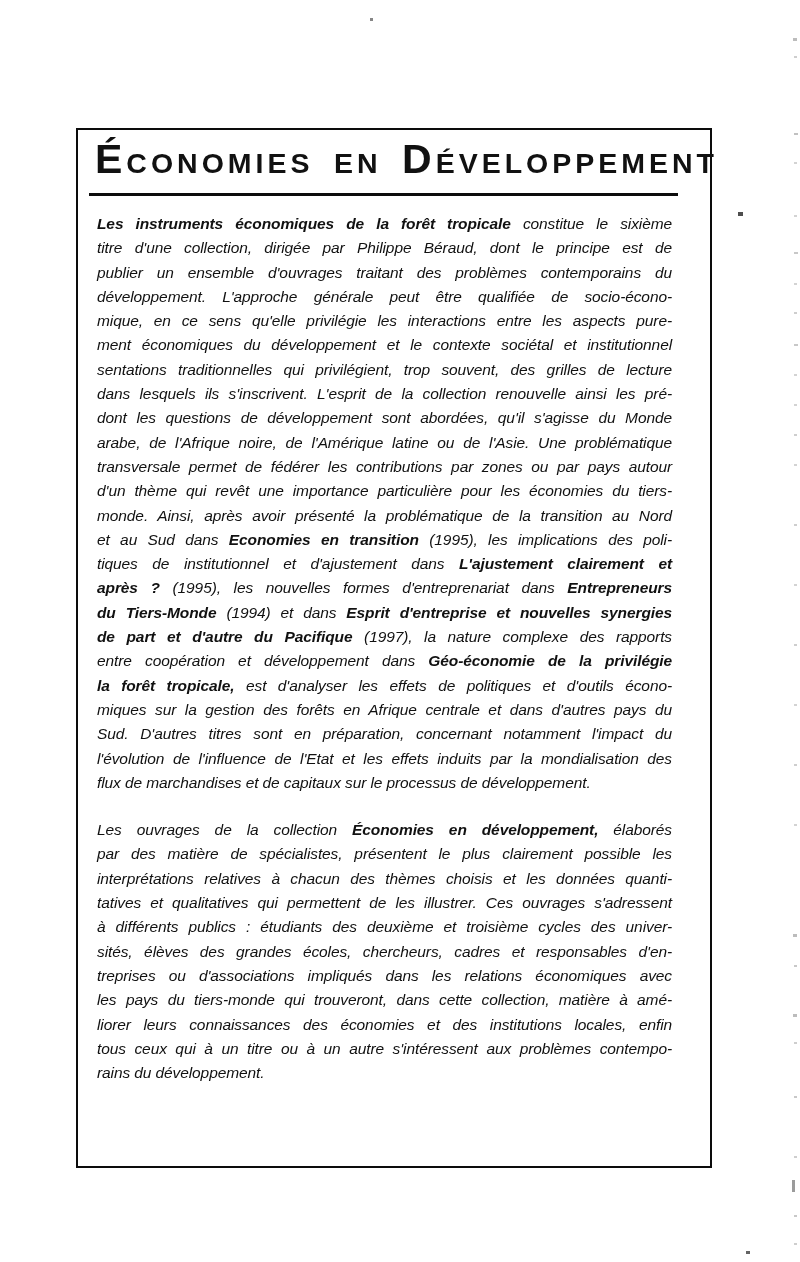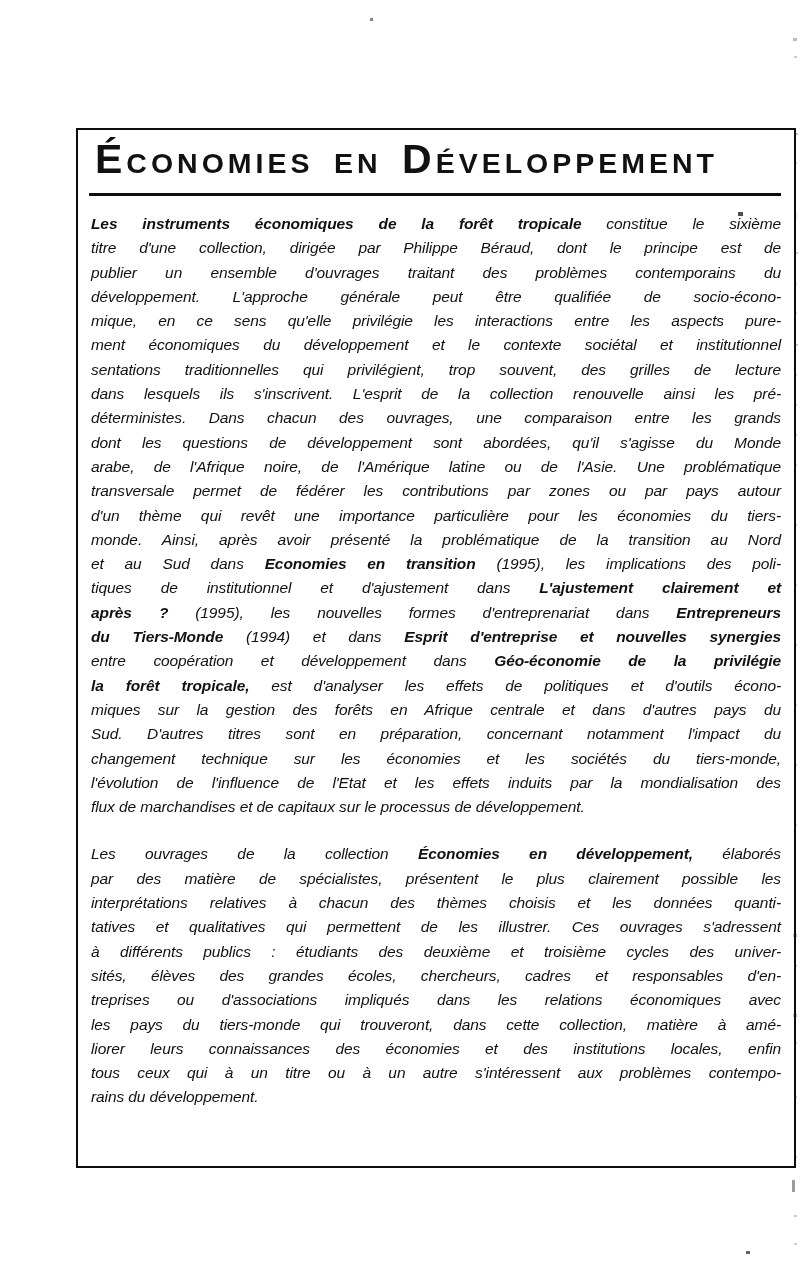--- a/index.html
+++ b/index.html
@@ -12,25 +12,25 @@
     height: 1262px;
     position: relative;
     font-family: "Liberation Sans", sans-serif;
     color: #111111;
     overflow: hidden;
   }
   .page-box {
     position: absolute;
     left: 76px;
     top: 128px;
-    width: 720px;
+    width: 636px;
     height: 1040px;
     border: 2.5px solid #0c0c0c;
     box-sizing: border-box;
-    padding: 7px 11px 0 11px;
+    padding: 7px 30px 0 11px;
     background: #ffffff;
   }
   .title {
     display: block;
     border-bottom: 3.5px solid #0c0c0c;
     padding: 2px 0 5px 6px;
     margin: 0 2px 16px 0;
     font-weight: bold;
     font-style: normal;
     white-space: nowrap;
@@ -43,21 +43,21 @@
   }
   .title .small {
     font-size: 28.5px;
   }
   .paragraphs {
     font-style: italic;
     font-size: 15.5px;
     letter-spacing: -0.1px;
   }
   .paragraph {
-    margin: 2px;
+    margin: 8px;
   }
   .paragraph + .paragraph {
     margin-top: 23px;
   }
   .text-line {
     line-height: 24.3px;
     height: 24.3px;
     text-align: justify;
     text-align-last: justify;
     white-space: normal;
@@ -86,35 +86,34 @@
   <div class="paragraphs" id="paragraphs">
       <div class="paragraph">
         <div class="text-line"><span class="bold">Les instruments économiques de la forêt tropicale</span><span> constitue le sixième</span></div>
         <div class="text-line"><span>titre d'une collection, dirigée par Philippe Béraud, dont le principe est de</span></div>
         <div class="text-line"><span>publier un ensemble d'ouvrages traitant des problèmes contemporains du</span></div>
         <div class="text-line"><span>développement. L'approche générale peut être qualifiée de socio-écono-</span></div>
         <div class="text-line"><span>mique, en ce sens qu'elle privilégie les interactions entre les aspects pure-</span></div>
         <div class="text-line"><span>ment économiques du développement et le contexte sociétal et institutionnel</span></div>
         <div class="text-line"><span>sentations traditionnelles qui privilégient, trop souvent, des grilles de lecture</span></div>
         <div class="text-line"><span>dans lesquels ils s'inscrivent. L'esprit de la collection renouvelle ainsi les pré-</span></div>
-        <div class="text-line"><span>déterministes. Dans chacun des ouvrages, une comparaison entre les grands</span></div>
         <div class="text-line"><span>dont les questions de développement sont abordées, qu'il s'agisse du Monde</span></div>
         <div class="text-line"><span>arabe, de l'Afrique noire, de l'Amérique latine ou de l'Asie. Une problématique</span></div>
         <div class="text-line"><span>transversale permet de fédérer les contributions par zones ou par pays autour</span></div>
         <div class="text-line"><span>d'un thème qui revêt une importance particulière pour les économies du tiers-</span></div>
         <div class="text-line"><span>monde. Ainsi, après avoir présenté la problématique de la transition au Nord</span></div>
         <div class="text-line"><span>et au Sud dans </span><span class="bold">Economies en transition</span><span> (1995), les implications des poli-</span></div>
         <div class="text-line"><span>tiques de institutionnel et d'ajustement dans </span><span class="bold">L'ajustement clairement et</span></div>
         <div class="text-line"><span class="bold">après ?</span><span> (1995), les nouvelles formes d'entreprenariat dans </span><span class="bold">Entrepreneurs</span></div>
         <div class="text-line"><span class="bold">du Tiers-Monde</span><span> (1994) et dans </span><span class="bold">Esprit d'entreprise et nouvelles synergies</span></div>
+        <div class="text-line"><span class="bold">de part et d'autre du Pacifique</span><span> (1997), la nature complexe des rapports</span></div>
         <div class="text-line"><span>entre coopération et développement dans </span><span class="bold">Géo-économie de la privilégie</span></div>
         <div class="text-line"><span class="bold">la forêt tropicale,</span><span> est d'analyser les effets de politiques et d'outils écono-</span></div>
         <div class="text-line"><span>miques sur la gestion des forêts en Afrique centrale et dans d'autres pays du</span></div>
         <div class="text-line"><span>Sud. D'autres titres sont en préparation, concernant notamment l'impact du</span></div>
-        <div class="text-line"><span>changement technique sur les économies et les sociétés du tiers-monde,</span></div>
         <div class="text-line"><span>l'évolution de l'influence de l'Etat et les effets induits par la mondialisation des</span></div>
         <div class="text-line last"><span>flux de marchandises et de capitaux sur le processus de développement.</span></div>
       </div>
       <div class="paragraph">
         <div class="text-line"><span>Les ouvrages de la collection </span><span class="bold">Économies en développement,</span><span> élaborés</span></div>
         <div class="text-line"><span>par des matière de spécialistes, présentent le plus clairement possible les</span></div>
         <div class="text-line"><span>interprétations relatives à chacun des thèmes choisis et les données quanti-</span></div>
         <div class="text-line"><span>tatives et qualitatives qui permettent de les illustrer. Ces ouvrages s'adressent</span></div>
         <div class="text-line"><span>à différents publics : étudiants des deuxième et troisième cycles des univer-</span></div>
         <div class="text-line"><span>sités, élèves des grandes écoles, chercheurs, cadres et responsables d'en-</span></div>

